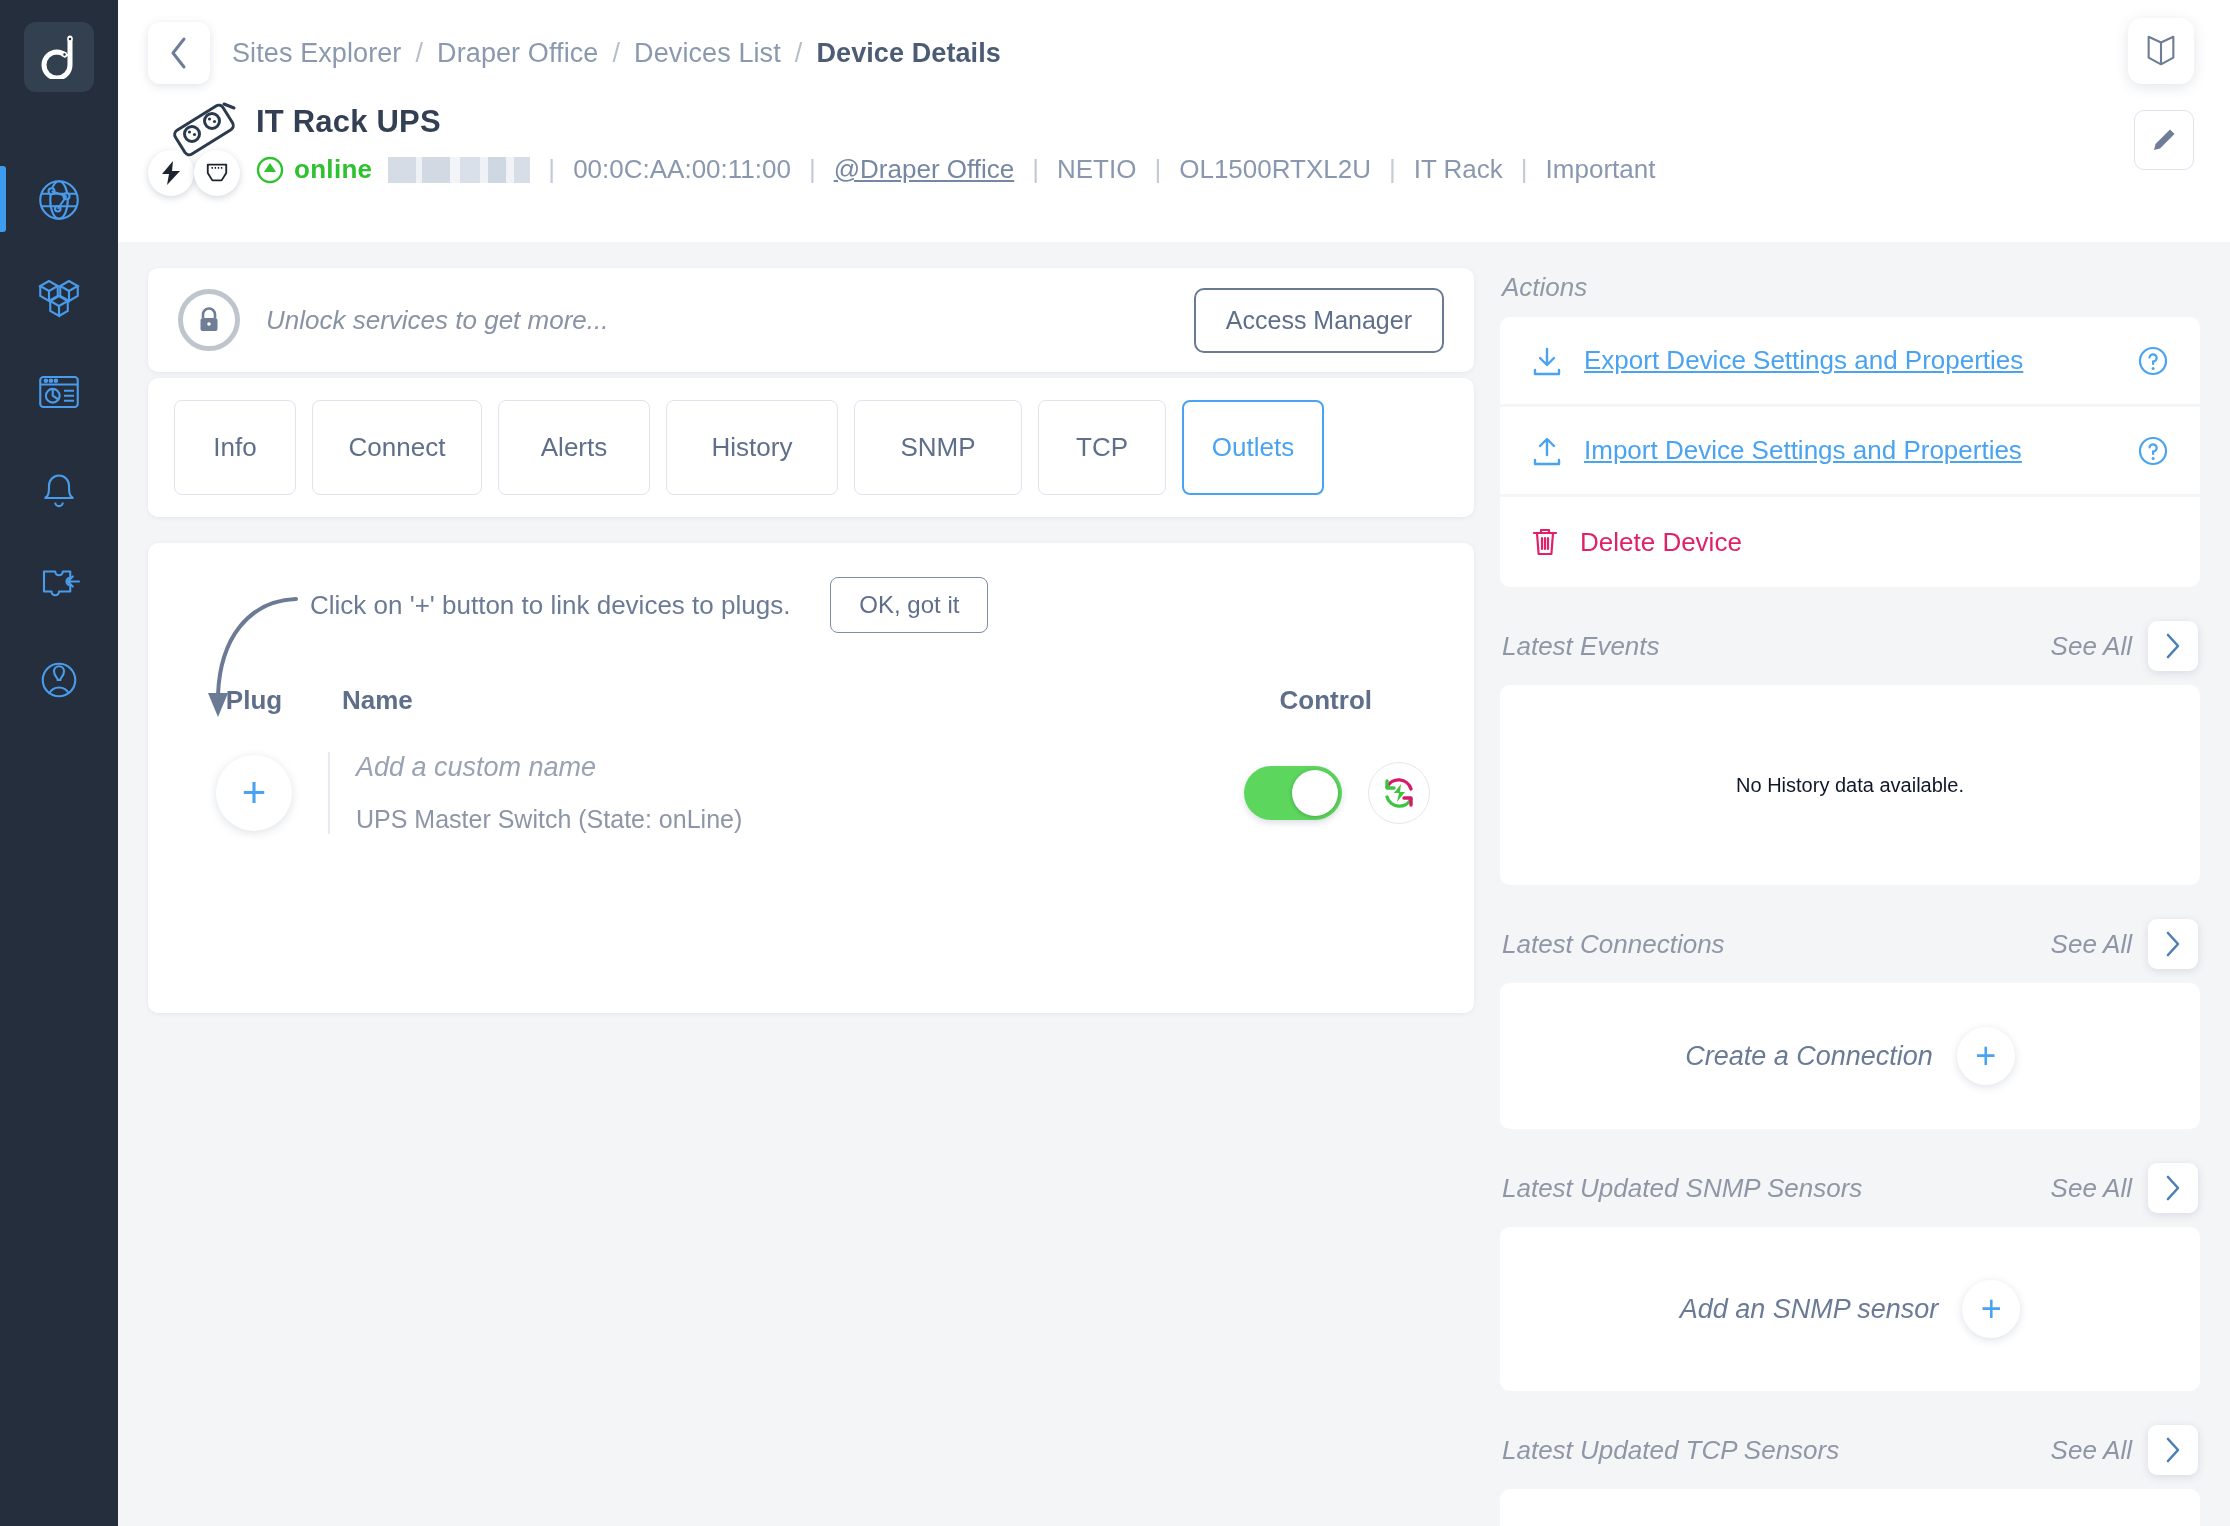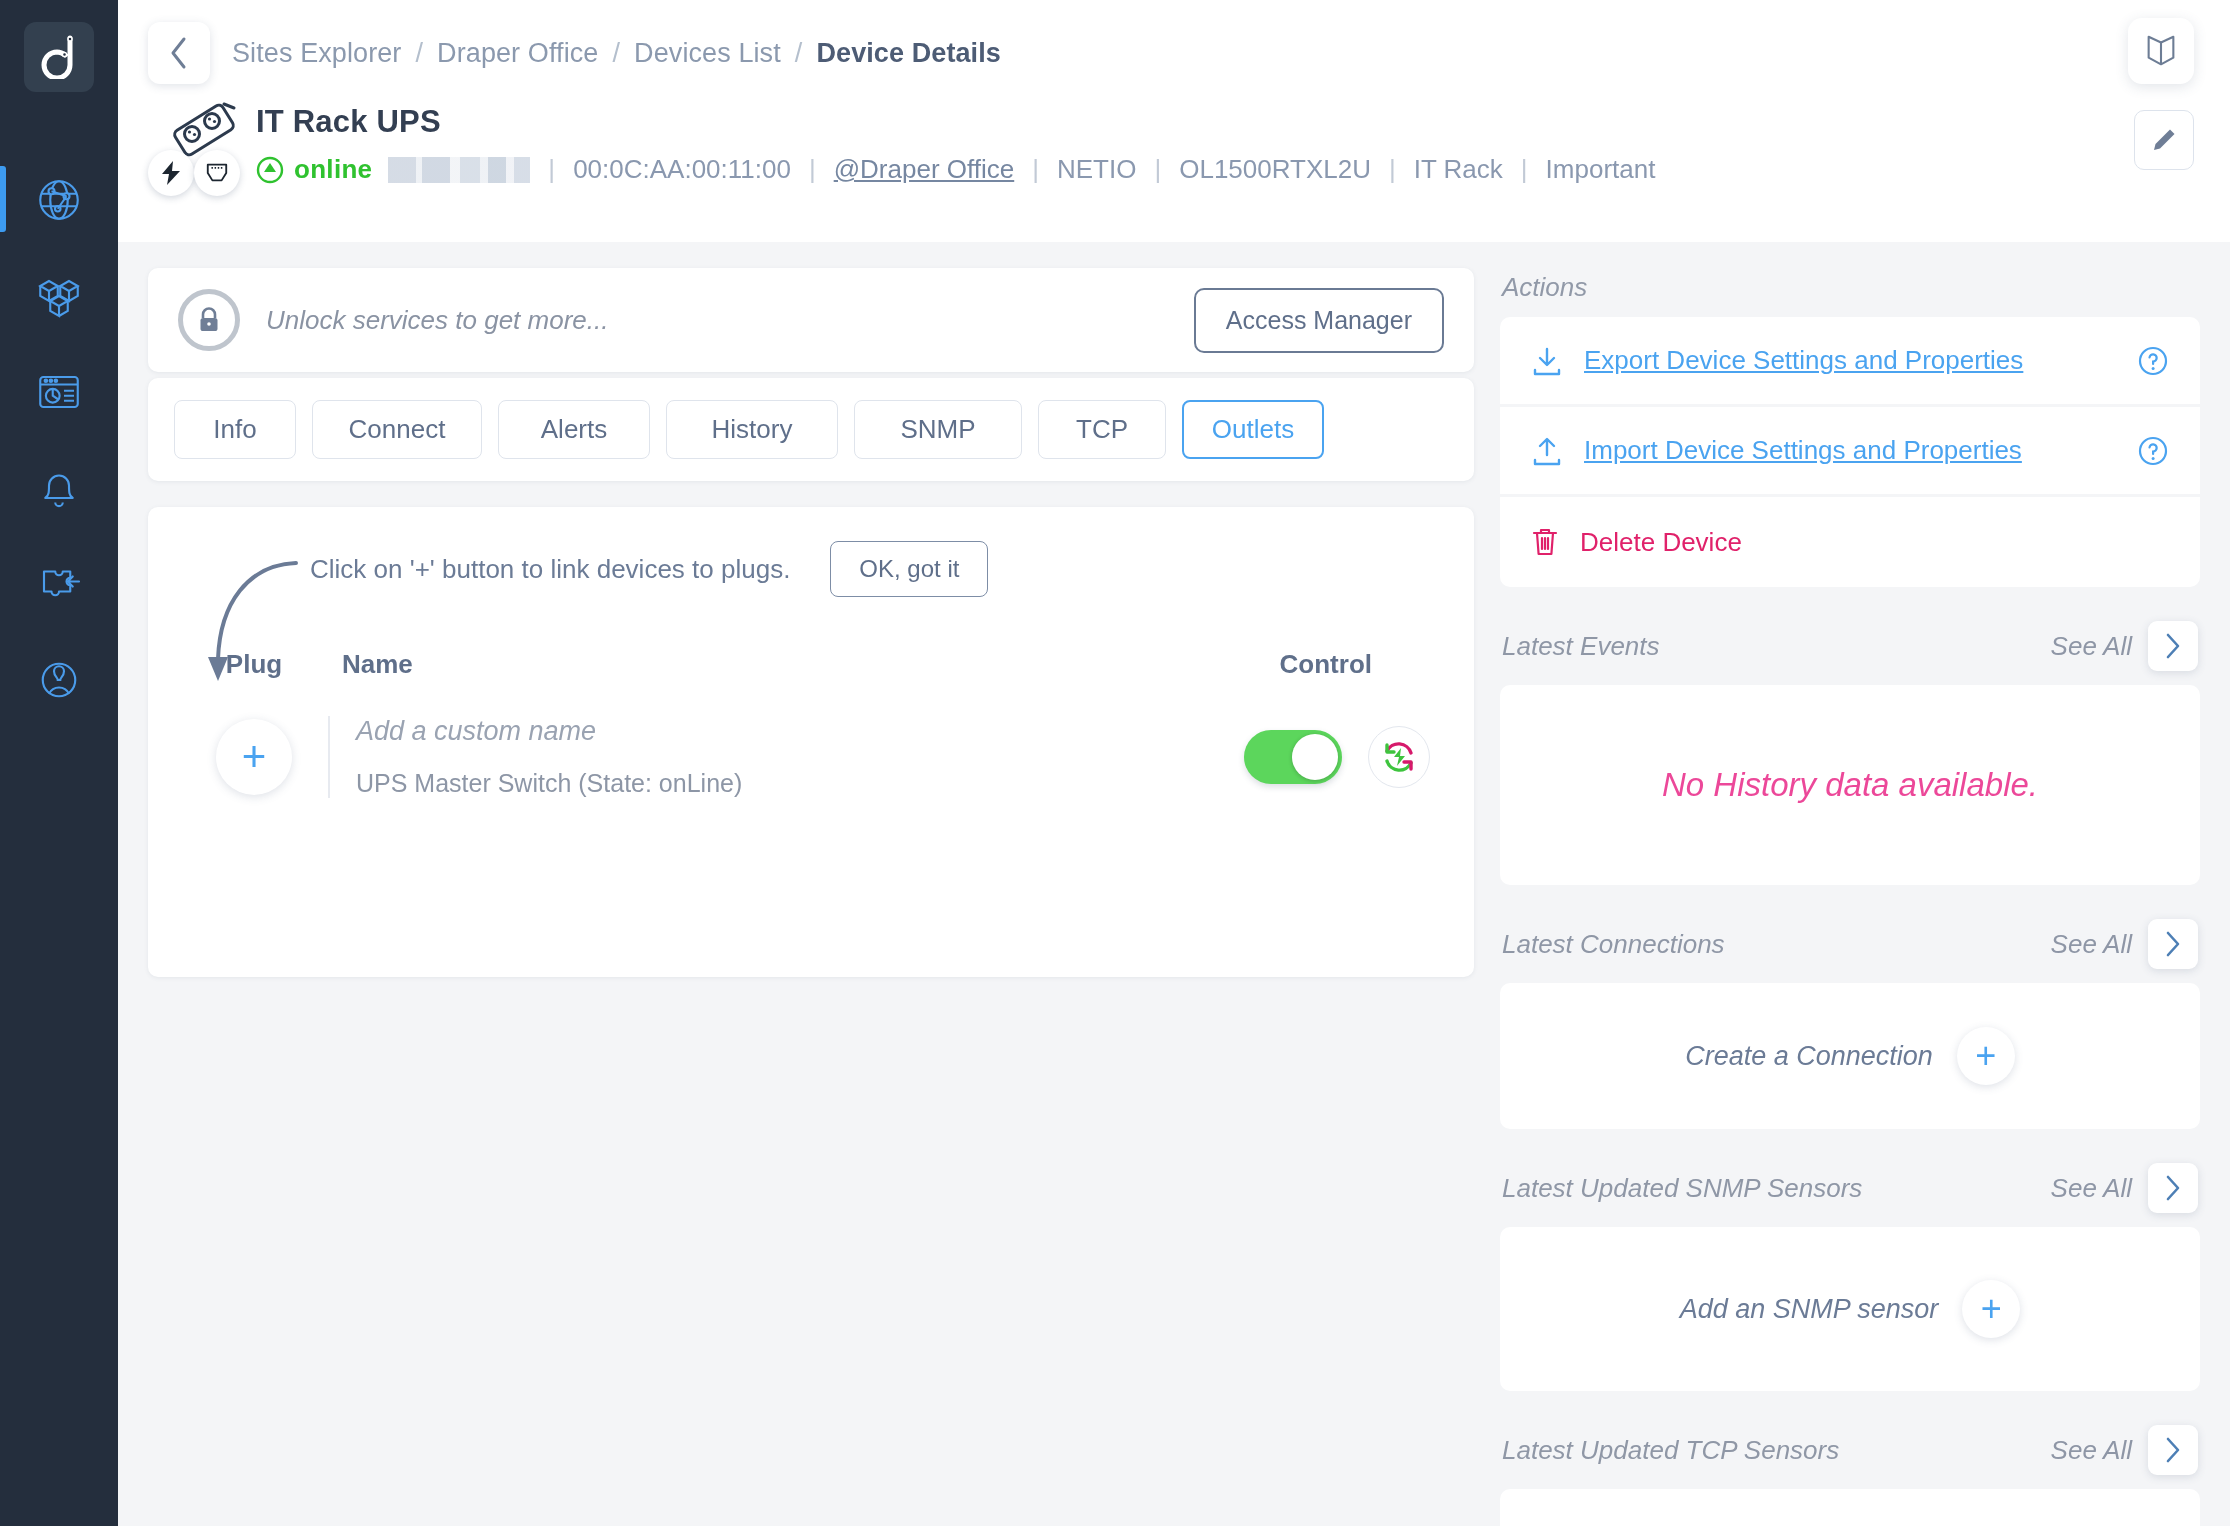--- a/index.html
+++ b/index.html
@@ -125,21 +125,21 @@
   .am-btn {
     margin-left: auto; border: 2px solid #6a7a94; border-radius: 10px;
     color: #5f6f8a; font-size: 25px; padding: 16px 30px; background: #fff;
     cursor: pointer; font-family: inherit;
   }
 
   
   .tabs-card { padding: 22px 26px; display: flex; gap: 16px; border-radius: 10px; }
   .tab {
     border: 1px solid #dfe4ec; background: #fff; border-radius: 8px;
-    font-size: 26px; color: #5f6f8a; padding: 12px 0; width: 136px; text-align: center;
+    font-size: 26px; color: #5f6f8a; padding: 30px 0; width: 136px; text-align: center;
     cursor: pointer; font-family: inherit;
   }
   .tab.w-connect { width: 170px; }
   .tab.w-history { width: 172px; }
   .tab.w-snmp { width: 168px; }
   .tab.w-tcp { width: 128px; }
   .tab.w-alerts { width: 152px; }
   .tab.w-info { width: 122px; }
   .tab.w-outlets { width: 142px; }
   .tab.active { border: 2px solid #4aa3f0; color: #4aa3f0; }
@@ -206,21 +206,21 @@
   .act-del { font-size: 26px; color: #e0216a; margin-left: 20px; cursor: pointer;}
   .qmark { margin-left: auto; width: 34px; height: 34px; cursor: pointer; }
 
   .panel {
     background: #fff; border-radius: 10px; display: flex; align-items: center; justify-content: center;
   }
   .panel.events { height: 200px; }
   .panel.conn { height: 146px; }
   .panel.snmp { height: 164px; }
   .panel.tcp { height: 140px; }
-  .empty-txt { font-size: 33px; color: #ec4899; font-style: italic; }
+  .empty-txt { font-size: 20px; color: #0f172a; }
   .act-center { display: flex; align-items: center; }
   .act-center .lbl { font-size: 27px; font-style: italic; color: #6b7b96; }
   .plus-sm {
     width: 58px; height: 58px; border-radius: 50%; background: #fff; margin-left: 24px;
     box-shadow: 0 2px 9px rgba(70,90,120,.18);
     display: flex; align-items: center; justify-content: center;
     font-size: 36px; color: #4aa3f0; line-height: 1; cursor: pointer;
   }
   .gap { height: 30px; }
 </style>

